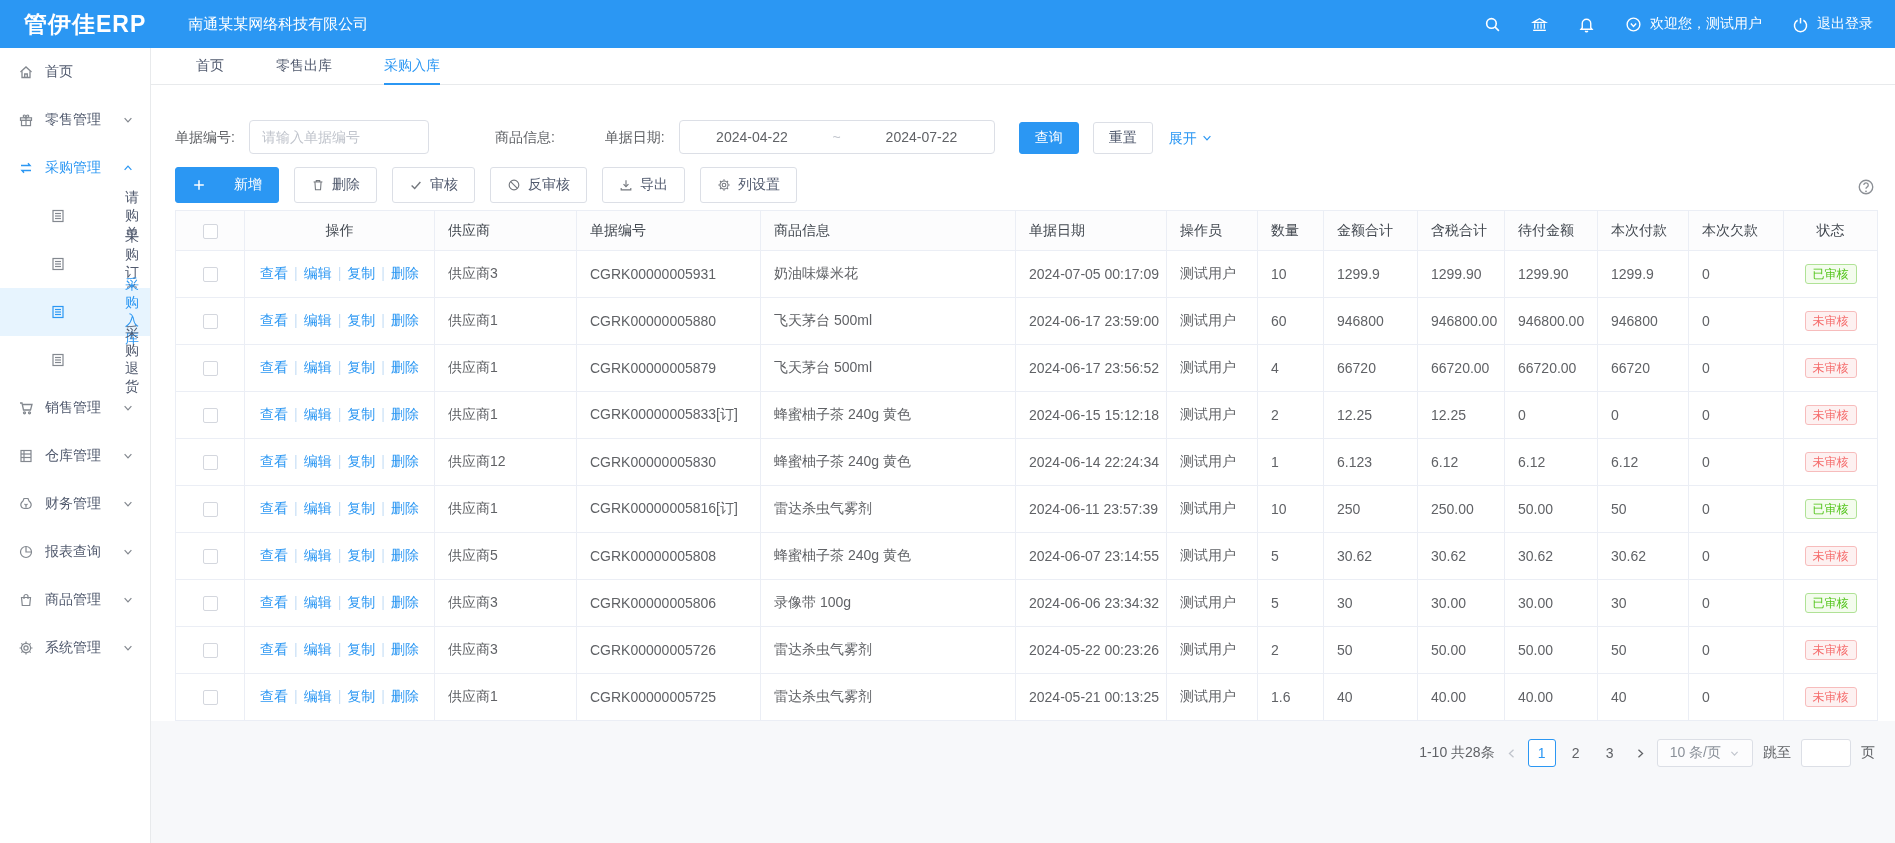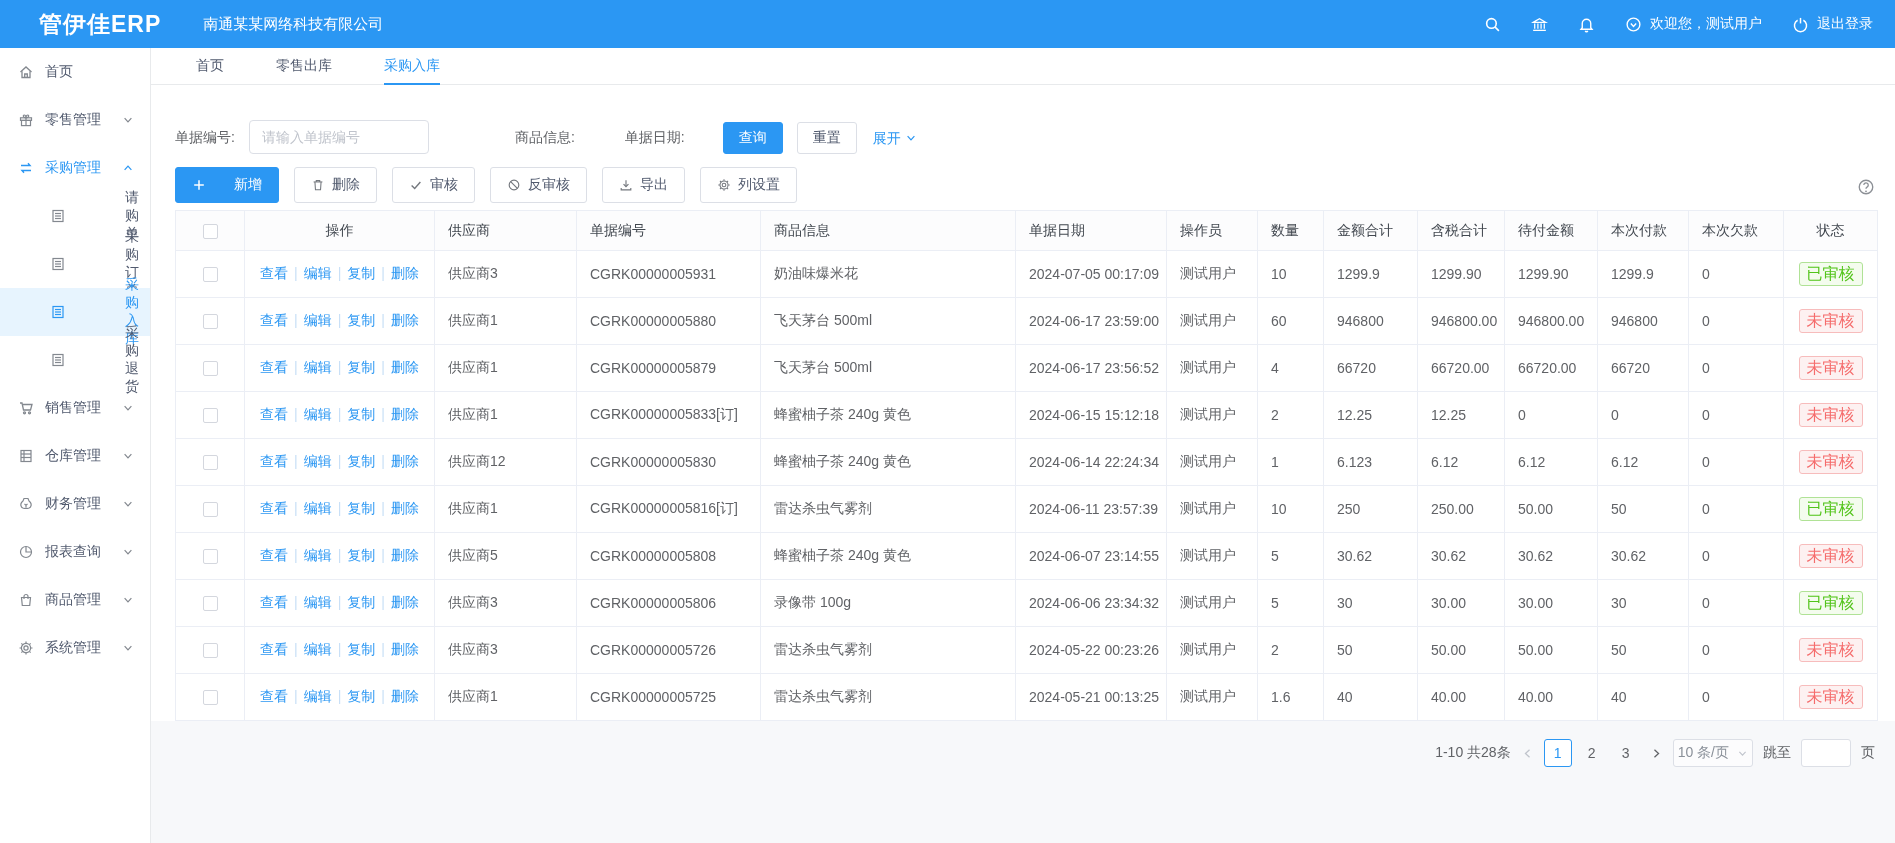--- a/index.html
+++ b/index.html
@@ -7,21 +7,21 @@
   body {
     width:1895px; height:843px; overflow:hidden;
     font-family:"Liberation Sans","DejaVu Sans",sans-serif;
     font-size:14px; color:#606266; background:#fff;
   }
   .ico { display:inline-flex; }
   .ico svg { width:100%; height:100%; display:block; }
 
   
   .topbar { height:48px; background:#2b97f3; display:flex; align-items:center; color:#fff; }
-  .logo { padding-left:39px; font-size:23px; font-weight:bold; letter-spacing:1px; white-space:nowrap; }
+  .logo { padding-left:24px; font-size:23px; font-weight:bold; letter-spacing:1px; white-space:nowrap; }
   .company { margin-left:42px; font-size:15px; }
   .top-right { margin-left:auto; display:flex; align-items:center; gap:30px; padding-right:22px; }
   .top-ic { width:17px; height:17px; color:#fff; cursor:pointer; }
   .top-group { display:flex; align-items:center; gap:8px; cursor:pointer; font-size:14px; }
 
   
   .layout { display:flex; height:795px; }
   .sidebar { width:151px; background:#fff; border-right:1px solid #e8eaec; flex:none; }
   .side-item { height:48px; display:flex; align-items:center; padding-left:18px; color:#515a6e; cursor:pointer; position:relative; }
   .side-item .s-ic { width:16px; height:16px; margin-right:11px; color:#83888f; flex:none; }
@@ -68,35 +68,35 @@
   .grid { border-collapse:collapse; table-layout:fixed; width:1702px; flex:none; }
   .grid th, .grid td { border:1px solid #ebeef5; padding:0 0 0 13px; text-align:left; overflow:hidden;
                        white-space:nowrap; text-overflow:ellipsis; }
   .grid th { height:40px; background:#fcfcfd; color:#41474f; font-weight:400; }
   .grid td { height:47px; color:#606266; }
   .grid .center { text-align:center; padding:0 4px; }
   .cb { display:inline-block; width:15px; height:15px; border:1px solid #d4d7de; border-radius:2px;
         background:#fff; vertical-align:middle; cursor:pointer; }
   .lnk { color:#2b97f3; text-decoration:none; cursor:pointer; }
   .sep { color:#c9e0f7; margin:0 6px; }
-  .badge { display:inline-block; font-size:16px; line-height:1; padding:3px 7px; border-radius:3px; }
+  .badge { display:inline-block; font-size:12px; line-height:1; padding:3px 7px; border-radius:3px; }
   .badge-green { color:#52c41a; border:1px solid #b0e296; background:#f4fcee; }
   .badge-red   { color:#f56c6c; border:1px solid #f7bcbc; background:#fdf1f1; }
 
   
   .footer { flex:1; background:#f7f8fa; margin:0 -14px 0 -24px; padding:18px 20px 0 0;
             display:flex; justify-content:flex-end; align-items:flex-start; }
   .pager { display:flex; align-items:center; gap:10px; color:#606266; }
   .pg-chev { width:13px; height:13px; cursor:pointer; }
   .pg-chev.disabled { color:#c0c4cc; }
   .page { min-width:28px; height:28px; display:inline-flex; align-items:center; justify-content:center;
           border-radius:3px; cursor:pointer; color:#606266; }
   .page.active { border:1px solid #2b97f3; color:#2b97f3; background:#fff; }
   .size-select { height:28px; border:1px solid #dcdfe6; border-radius:3px; background:#fcfcfd; color:#8a9099;
-                 display:inline-flex; align-items:center; gap:8px; padding:0 4px; cursor:pointer; }
+                 display:inline-flex; align-items:center; gap:8px; padding:0 12px; cursor:pointer; }
   .size-select .ico { width:11px; height:11px; color:#c0c4cc; }
   .jump-input { width:50px; height:28px; border:1px solid #dcdfe6; border-radius:3px; outline:none;
                 padding:0 6px; font-family:inherit; font-size:14px; }
 </style>
 </head>
 <body>
 
 <div class="topbar">
   <div class="logo">管伊佳ERP</div>
   <div class="company">南通某某网络科技有限公司</div>
@@ -327,22 +327,27 @@
         <span class="tab">首页</span>
         <span class="tab">零售出库</span>
         <span class="tab active">采购入库</span>
       </div>
 
     <div class="content">
 
       <div class="filterbar">
         <span class="f-label">单据编号:</span>
         <input class="f-input" style="width: 180px;" placeholder="请输入单据编号">
-        <span class="f-label" style="margin-left:86px">商品信息:</span>
+        <span class="f-label" style="margin-left:66px">商品信息:</span>
         <span class="f-label" style="margin-left:36px">单据日期:</span>
+        <div class="daterange">
+          <span>2024-04-22</span>
+          <span style="color:#c0c4cc">~</span>
+          <span>2024-07-22</span>
+        </div>
         <button class="btn btn-primary" style="margin-left:24px">查询</button>
         <button class="btn" style="margin-left:14px">重置</button>
         <span class="expand-link">
           <span>展开</span>
           <span class="ico">
               <svg viewBox="0 0 16 16" fill="none" stroke="currentColor" stroke-width="1.6">
                 <polyline points="3.5,5.5 8,10.5 12.5,5.5"></polyline>
               </svg>
             </span>
         </span>

